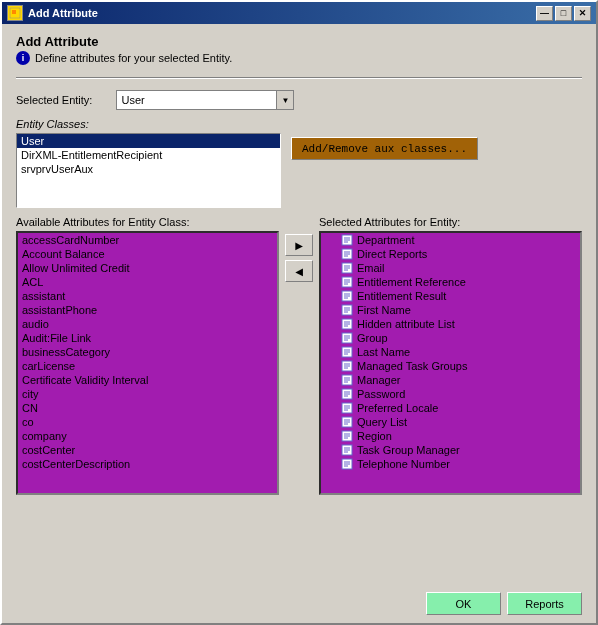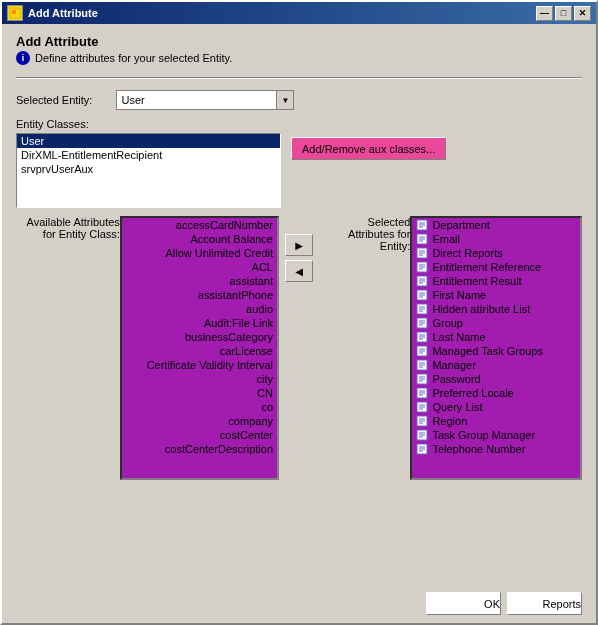--- a/index.html
+++ b/index.html
@@ -161,20 +161,21 @@
       align-items: center;
       justify-content: center;
       cursor: pointer;
       font-size: 8px;
     }
 
     .entity-classes-label {
       font-size: 11px;
       color: #000;
       margin-bottom: 3px;
+      font-style: italic;
     }
 
     .entity-classes-box {
       width: 265px;
       height: 75px;
       background: white;
       border: 1px solid #808080;
       border-right-color: #ffffff;
       border-bottom-color: #ffffff;
       overflow-y: auto;
@@ -193,42 +194,42 @@
 
     .entity-classes-row {
       display: flex;
       align-items: flex-start;
       gap: 10px;
     }
 
     .aux-button {
       height: 23px;
       padding: 2px 10px;
-      background: #ec4899;
+      background: #a16207;
       border: 1px solid #ffffff;
       border-right-color: #808080;
       border-bottom-color: #808080;
       font-size: 11px;
-      font-family: Liberation Sans, sans-serif;
+      font-family: Liberation Mono, monospace;
       cursor: pointer;
       white-space: nowrap;
       margin-top: 4px;
     }
 
     .lists-container {
       display: flex;
       gap: 0;
       align-items: flex-start;
       flex: 1;
     }
 
     .list-section {
       display: flex;
+      flex-direction: column;
       flex: 1;
-      text-align: right;
     }
 
     .list-label {
       font-size: 11px;
       color: #000;
       margin-bottom: 3px;
     }
 
     .list-box {
       width: 100%;
@@ -266,46 +267,45 @@
       display: flex;
       align-items: center;
       justify-content: center;
       cursor: pointer;
       font-size: 10px;
     }
 
     .right-list-item {
       display: flex;
       align-items: center;
-      padding: 1px 4px;
+      padding: 1px 20px;
       gap: 4px;
       font-size: 11px;
       cursor: default;
       white-space: nowrap;
     }
 
     .footer {
       display: flex;
       justify-content: flex-end;
       gap: 6px;
       padding: 8px 14px;
       flex-shrink: 0;
     }
 
     .footer-btn {
       width: 75px;
       height: 23px;
-      background: #ffffff;
+      background: #86efac;
       border: 1px solid #ffffff;
       border-right-color: #808080;
       border-bottom-color: #808080;
       font-size: 11px;
       font-family: Tahoma, Arial, sans-serif;
       cursor: pointer;
-      text-align: right;
     }
 
     .scrollbar-v {
       overflow-y: scroll;
     }
 
     ::-webkit-scrollbar {
       width: 14px;
     }
     ::-webkit-scrollbar-track {
@@ -414,30 +414,30 @@
     </svg>
               <span>Department</span>
             </div>
             <div class="right-list-item">
               <svg width="12" height="12" viewBox="0 0 12 12">
       <rect x="1" y="1" width="10" height="10" fill="#ffffff" stroke="#6666cc" stroke-width="1"></rect>
       <line x1="3" y1="4" x2="9" y2="4" stroke="#6666cc" stroke-width="1"></line>
       <line x1="3" y1="6" x2="9" y2="6" stroke="#6666cc" stroke-width="1"></line>
       <line x1="3" y1="8" x2="7" y2="8" stroke="#6666cc" stroke-width="1"></line>
     </svg>
+              <span>Direct Reports</span>
+            </div>
+            <div class="right-list-item">
+              <svg width="12" height="12" viewBox="0 0 12 12">
+      <rect x="1" y="1" width="10" height="10" fill="#ffffff" stroke="#6666cc" stroke-width="1"></rect>
+      <line x1="3" y1="4" x2="9" y2="4" stroke="#6666cc" stroke-width="1"></line>
+      <line x1="3" y1="6" x2="9" y2="6" stroke="#6666cc" stroke-width="1"></line>
+      <line x1="3" y1="8" x2="7" y2="8" stroke="#6666cc" stroke-width="1"></line>
+    </svg>
               <span>Email</span>
-            </div>
-            <div class="right-list-item">
-              <svg width="12" height="12" viewBox="0 0 12 12">
-      <rect x="1" y="1" width="10" height="10" fill="#ffffff" stroke="#6666cc" stroke-width="1"></rect>
-      <line x1="3" y1="4" x2="9" y2="4" stroke="#6666cc" stroke-width="1"></line>
-      <line x1="3" y1="6" x2="9" y2="6" stroke="#6666cc" stroke-width="1"></line>
-      <line x1="3" y1="8" x2="7" y2="8" stroke="#6666cc" stroke-width="1"></line>
-    </svg>
-              <span>Direct Reports</span>
             </div>
             <div class="right-list-item">
               <svg width="12" height="12" viewBox="0 0 12 12">
       <rect x="1" y="1" width="10" height="10" fill="#ffffff" stroke="#6666cc" stroke-width="1"></rect>
       <line x1="3" y1="4" x2="9" y2="4" stroke="#6666cc" stroke-width="1"></line>
       <line x1="3" y1="6" x2="9" y2="6" stroke="#6666cc" stroke-width="1"></line>
       <line x1="3" y1="8" x2="7" y2="8" stroke="#6666cc" stroke-width="1"></line>
     </svg>
               <span>Entitlement Reference</span>
             </div>

